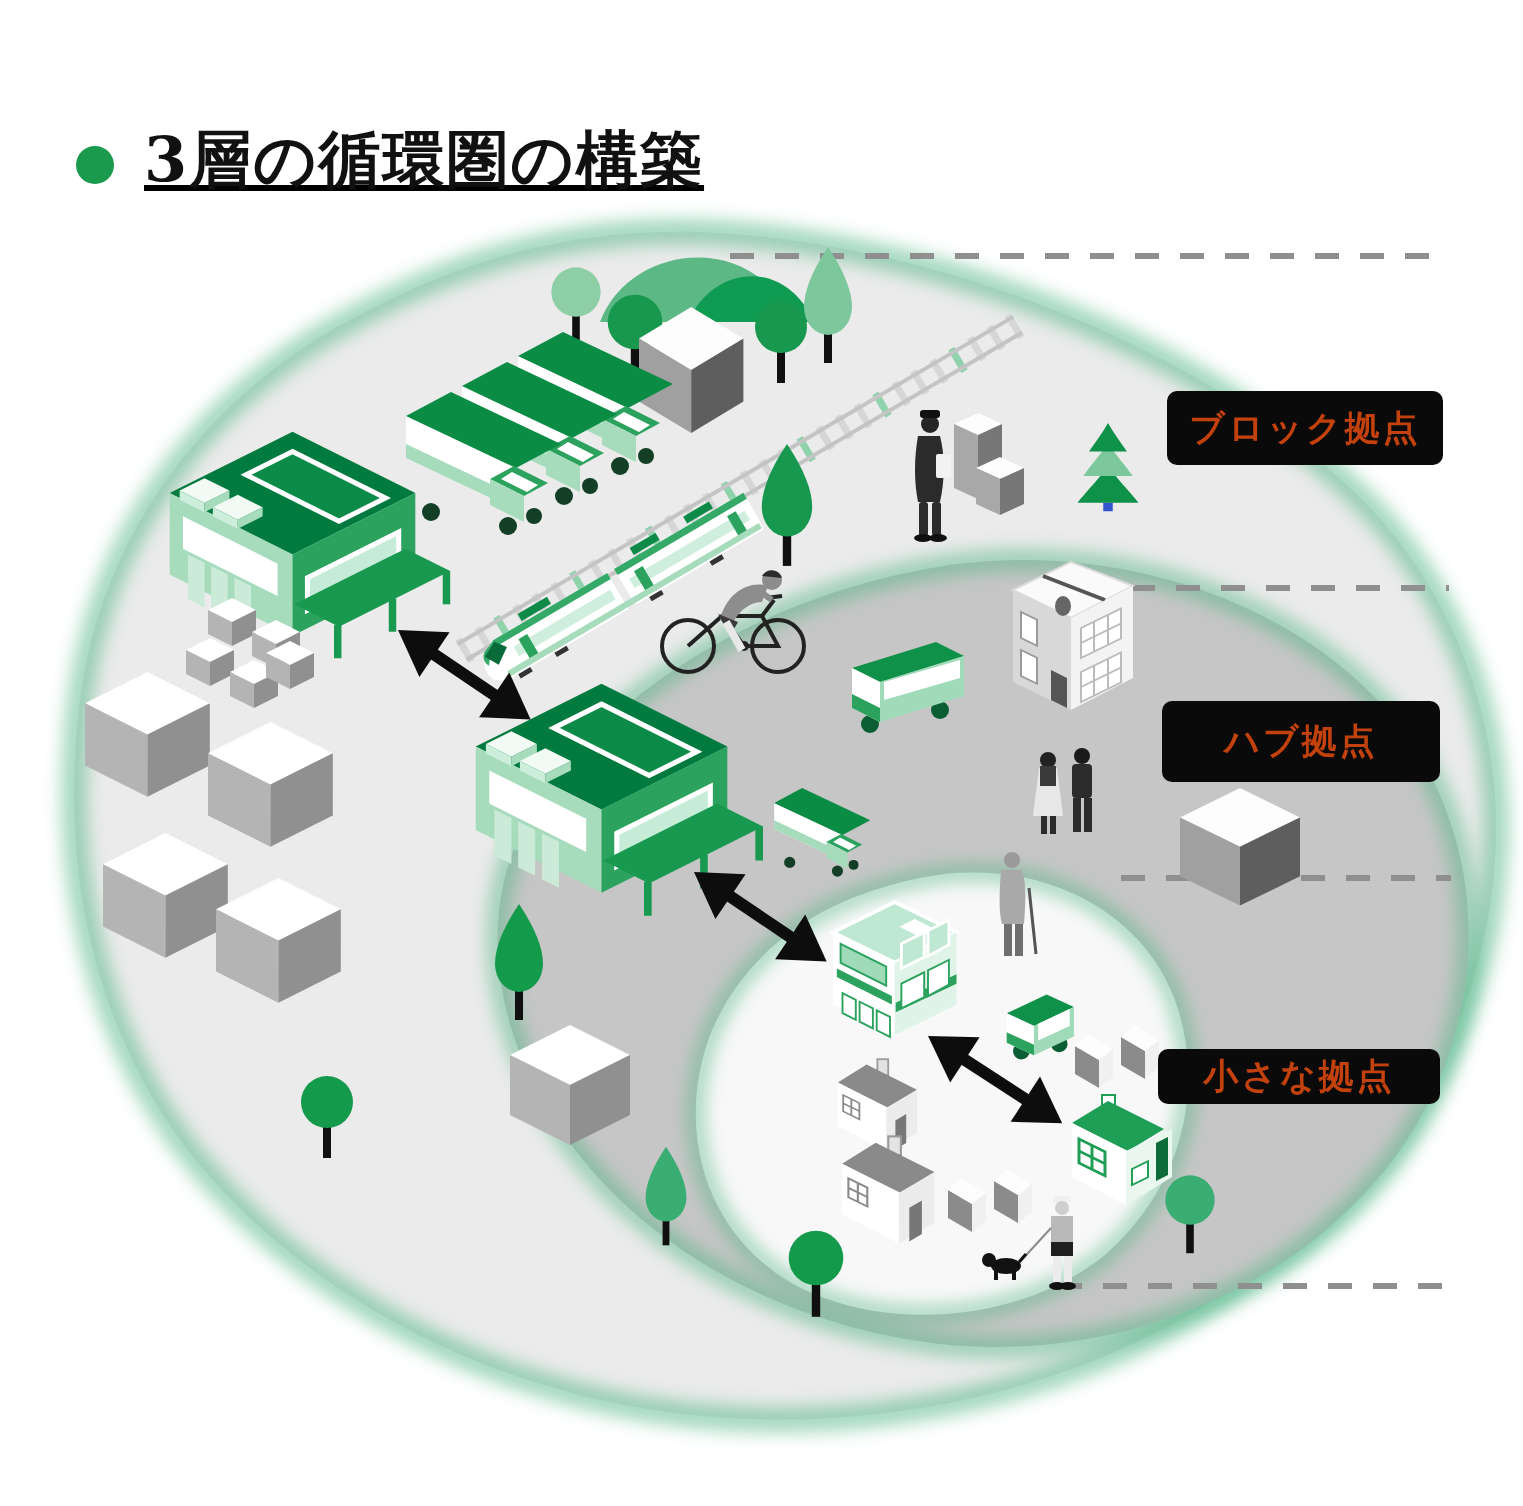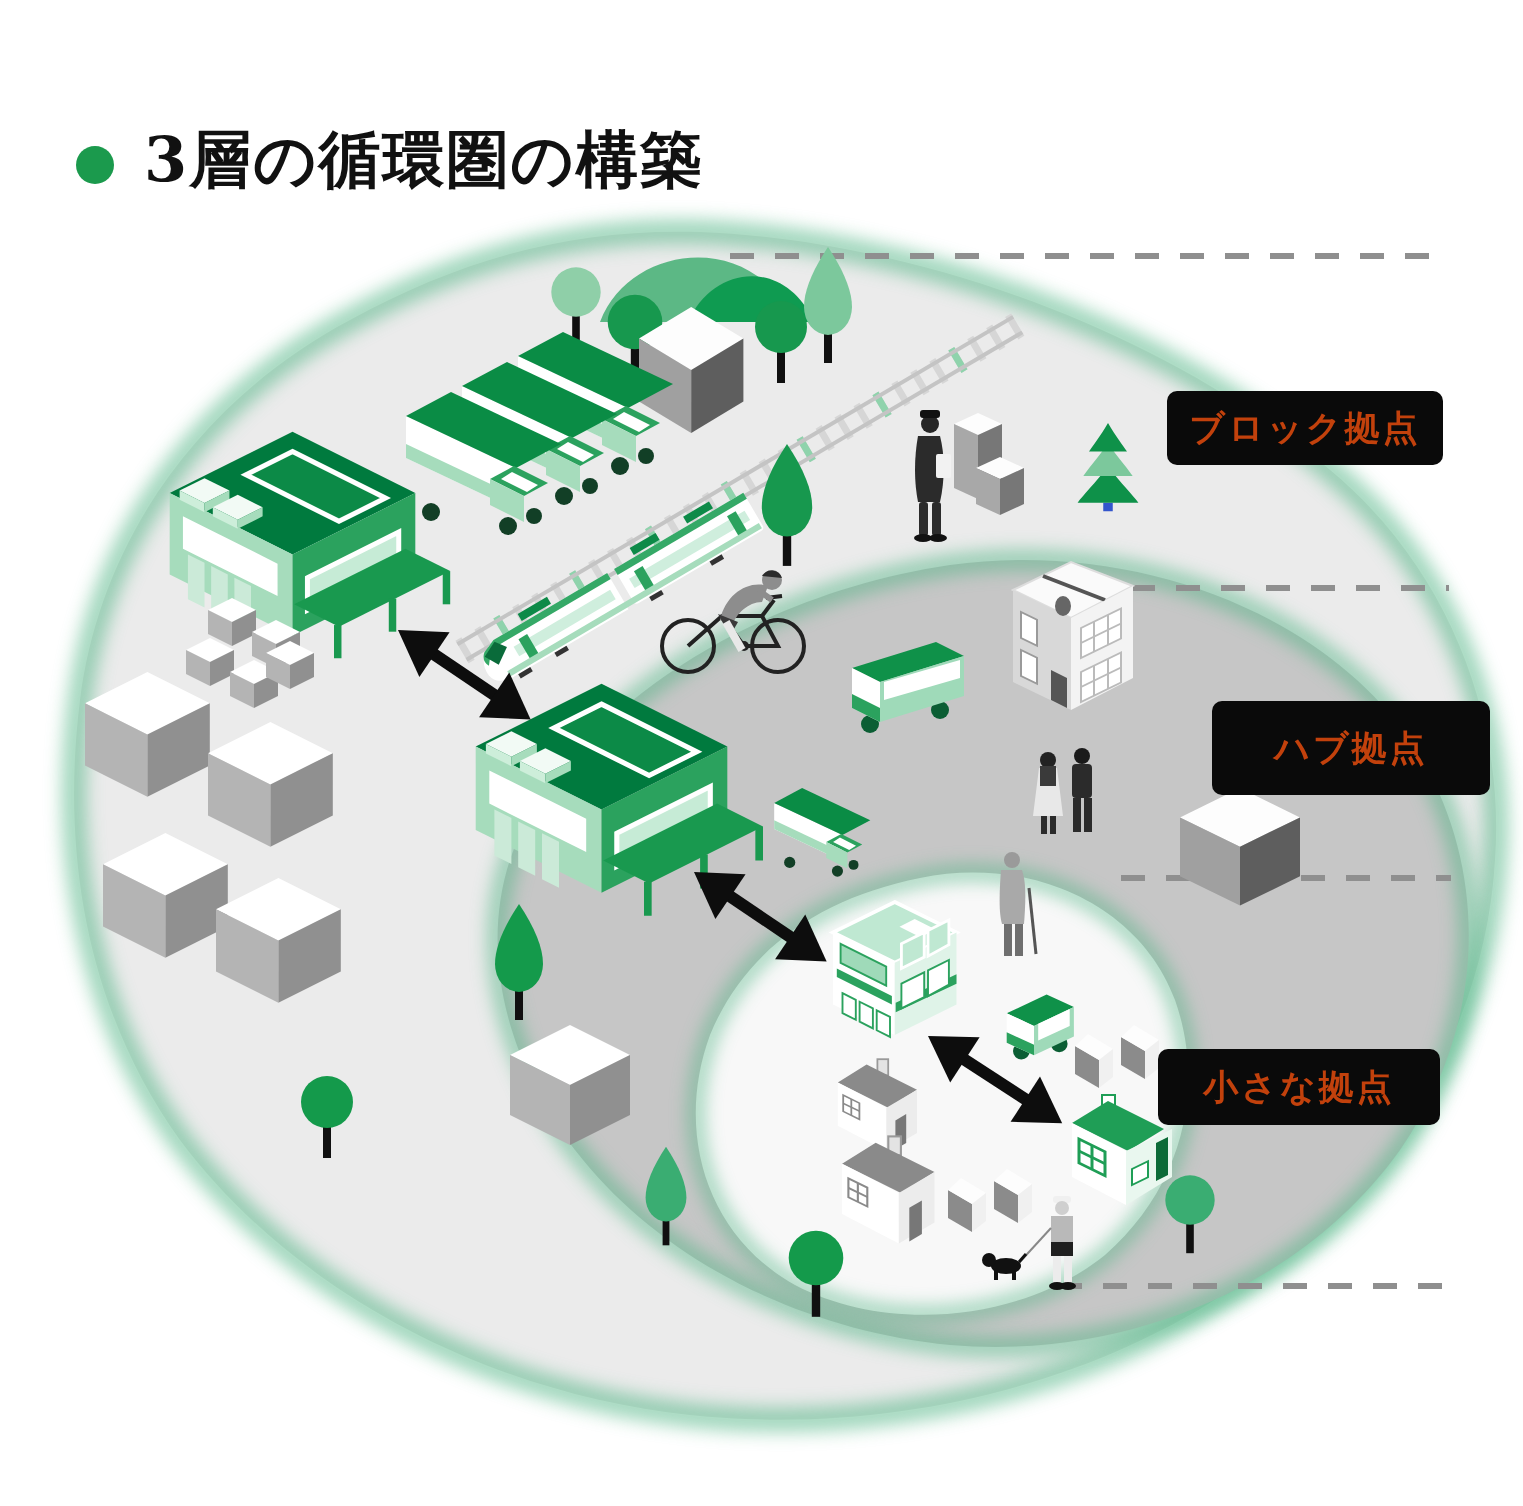--- a/index.html
+++ b/index.html
@@ -1,28 +1,28 @@
 <!DOCTYPE html>
 <html><head>
 <meta charset="utf-8">
 <style>
   html,body{margin:0;padding:0;background:#ffffff;}
   .canvas{position:relative;width:1523px;height:1506px;background:#ffffff;overflow:hidden;
           font-family:"Liberation Sans", sans-serif;}
   .canvas > svg{position:absolute;inset:0;}
-  .title-row{position:absolute;left:76px;top:118px;display:flex;align-items:center;gap:30px;z-index:5;}
+  .title-row{position:absolute;left:76px;top:118px;display:flex;align-items:center;gap:30px;z-index:5;text-decoration:underline;}
   .title-bullet{width:38px;height:38px;border-radius:50%;background:#1b9a4d;flex:0 0 auto;margin-top:10px;}
   .title-text{margin:0;font-family:"DejaVu Serif","Liberation Serif",serif;font-weight:600;
               font-size:62px;letter-spacing:2px;color:#111;white-space:nowrap;}
   .zone-label{position:absolute;background:#0a0a0a;color:#c2410c;border-radius:10px;
               display:flex;align-items:center;justify-content:center;
               font-size:35px;font-weight:600;letter-spacing:3px;z-index:6;}
   .label-block{left:1167px;top:391px;width:276px;height:74px;}
-  .label-hub{left:1212px;top:701px;width:278px;height:94px;}
-  .label-small{left:1158px;top:1049px;width:282px;height:76px;}
+  .label-hub{left:1162px;top:701px;width:278px;height:81px;}
+  .label-small{left:1158px;top:1049px;width:282px;height:55px;}
 </style>
 </head>
 <body>
 
 <div class="canvas">
 
   <div class="title-row">
     <span class="title-bullet"></span>
     <h1 class="title-text">3層の循環圏の構築</h1>
   </div>

